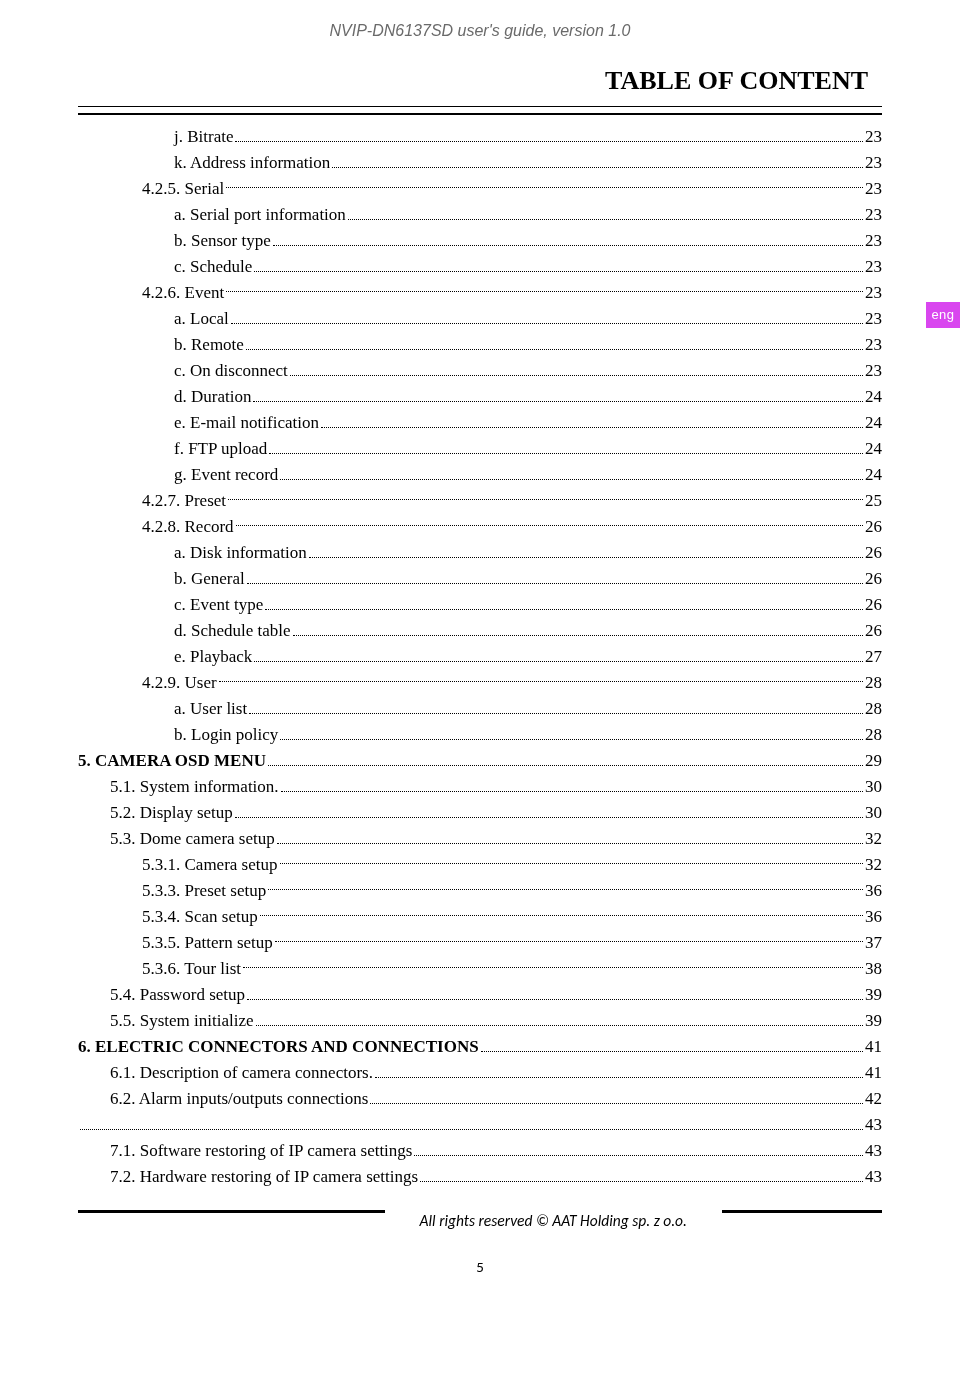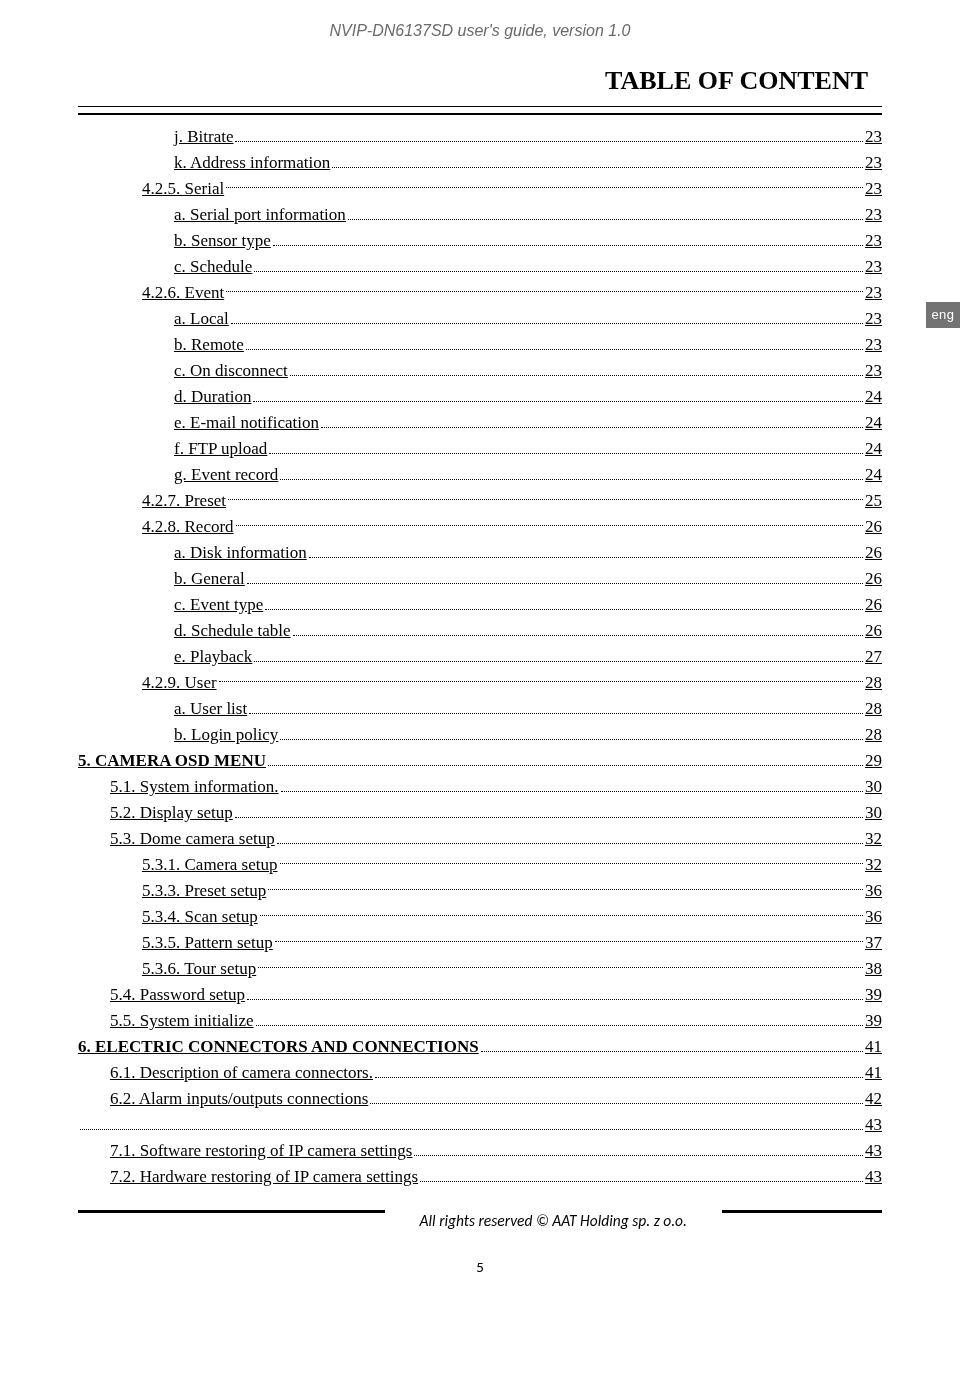--- a/index.html
+++ b/index.html
@@ -27,21 +27,20 @@
   .thick-rule {
     margin: 0 78px 0 78px;
     height: 6px;
     border-top: 1px solid #000;
     border-bottom: 2.5px solid #000;
   }
   .content {
     margin: 0 78px 4px 78px;
     padding-top: 12px;
     font-size: 17px;
-    text-decoration: underline;
   }
   .toc-row {
     display: flex;
     align-items: baseline;
     margin-bottom: 6px;
     white-space: nowrap;
   }
   .toc-indent-0 { padding-left: 0; }
   .toc-indent-1 { padding-left: 32px; }
   .toc-indent-2 { padding-left: 64px; align-items: center; }
@@ -57,21 +56,21 @@
   }
   .toc-page {
     white-space: nowrap;
   }
   .eng-tab {
     position: absolute;
     right: 0;
     top: 302px;
     width: 34px;
     height: 26px;
-    background: #737373;
+    background: #d946ef;
     color: #fff;
     font-family: Arial, sans-serif;
     font-size: 13px;
     text-align: center;
     line-height: 26px;
     letter-spacing: 0.5px;
   }
   .footer {
     font-family: Calibri, Arial, sans-serif;
     font-size: 15.5px;
@@ -271,21 +270,21 @@
       <span class="toc-label">5.3.4. Scan setup</span>
       <span class="leader"></span>
       <span class="toc-page"> 36</span>
     </div>
     <div class="toc-row toc-indent-2">
       <span class="toc-label">5.3.5. Pattern setup</span>
       <span class="leader"></span>
       <span class="toc-page"> 37</span>
     </div>
     <div class="toc-row toc-indent-2">
-      <span class="toc-label">5.3.6. Tour setup</span>
+      <span class="toc-label">5.3.6. Tour list</span>
       <span class="leader"></span>
       <span class="toc-page"> 38</span>
     </div>
     <div class="toc-row toc-indent-1">
       <span class="toc-label">5.4. Password setup</span>
       <span class="leader"></span>
       <span class="toc-page"> 39</span>
     </div>
     <div class="toc-row toc-indent-1">
       <span class="toc-label">5.5. System initialize</span>

